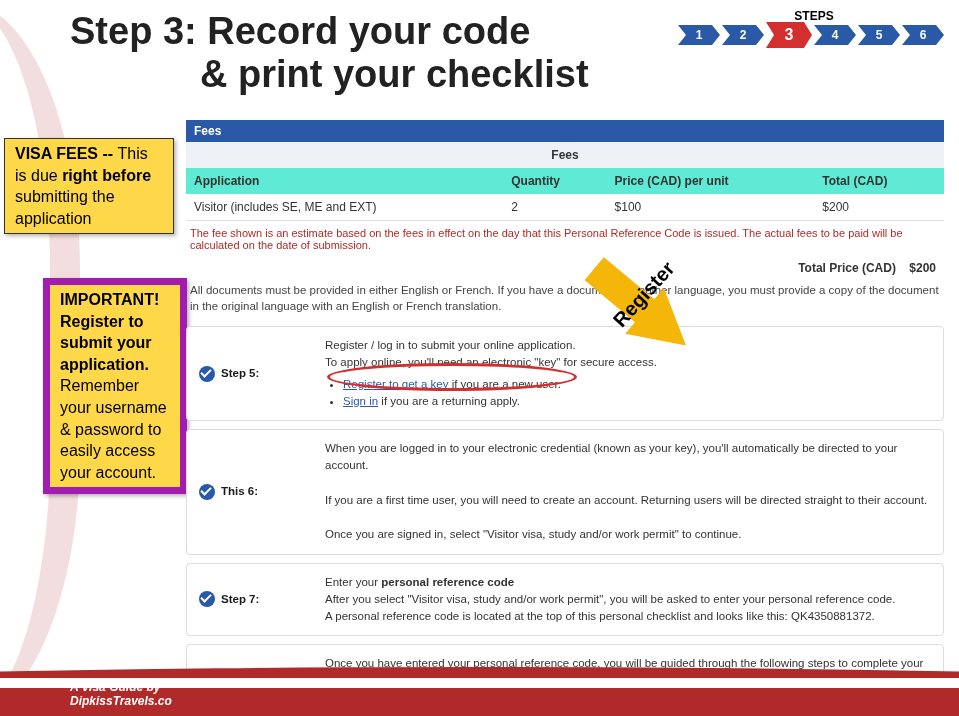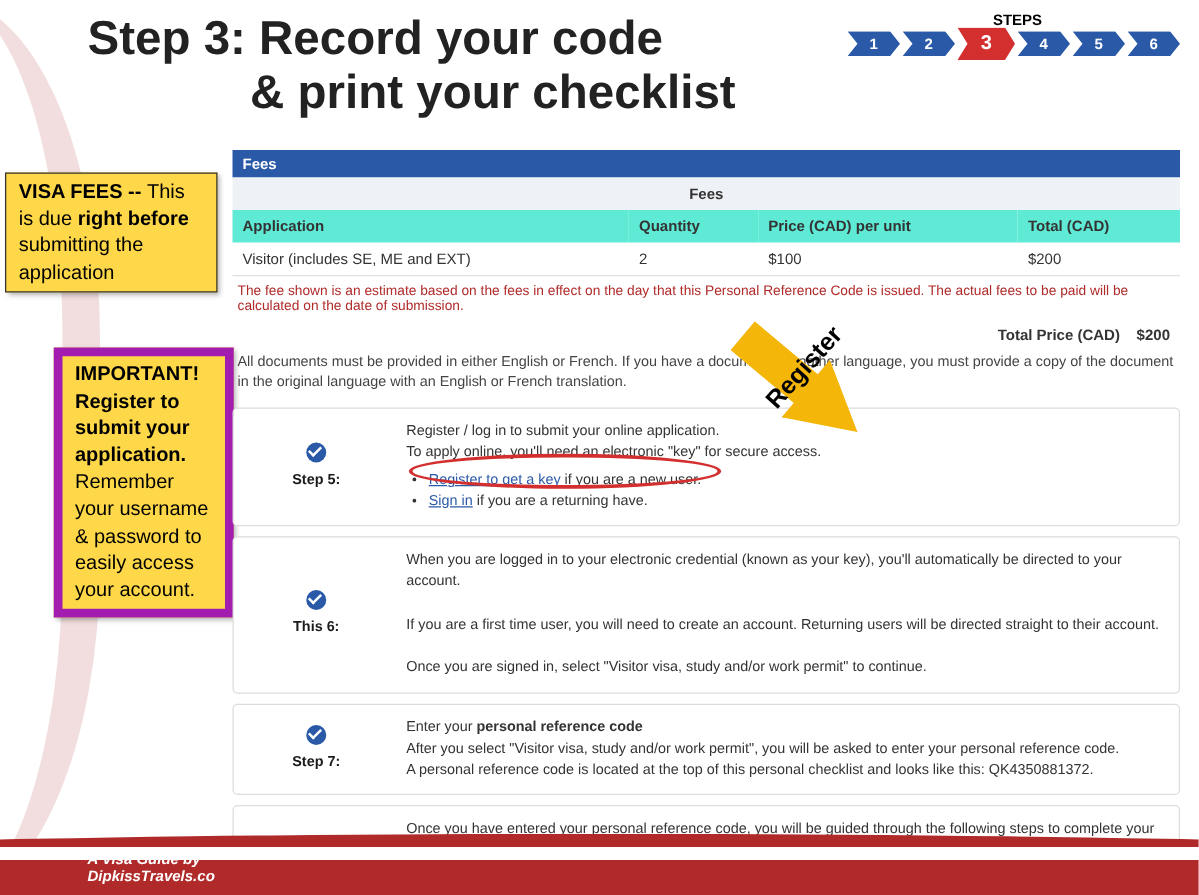--- a/index.html
+++ b/index.html
@@ -62,21 +62,20 @@
     border: 1px solid #dcdcdc; border-radius: 4px;
     margin-top: 8px; padding: 10px 12px;
     display: flex; gap: 18px;
     background: #fff;
     font-size: 11.5px; line-height:1.5;
   }
   .step-card .step-label {
     display: flex; align-items: center; gap: 6px;
     font-weight: bold; color: #1a1a1a; min-width: 108px;
     align-self: center;
-    flex-direction: column;
   }
   .check {
     width: 16px; height: 16px; border-radius: 50%;
     background: #2a5aa7; position: relative; flex-shrink: 0;
   }
   .check::after {
     content: ""; position: absolute; left: 4px; top: 1px;
     width: 4px; height: 8px; border: solid #fff; border-width: 0 2px 2px 0;
     transform: rotate(45deg);
   }
@@ -174,21 +173,21 @@
   <div class="step-card" style="position:relative;">
     <div class="step-label">
       <span class="check"></span>
       <span>Step 5:</span>
     </div>
     <div class="step-body">
       <div>Register / log in to submit your online application.</div>
       <div>To apply online, you'll need an electronic "key" for secure access.</div>
       <ul>
         <li><a href="#">Register to get a key</a><span> if you are a new user.</span></li>
-        <li><a href="#">Sign in</a><span> if you are a returning have.</span></li>
+        <li><a href="#">Sign in</a><span> if you are a returning apply.</span></li>
       </ul>
     </div>
     <div class="ellipse" style="top:36px; left:140px;"></div>
   </div>
 
   <div class="step-card">
     <div class="step-label">
       <span class="check"></span>
       <span>This 6:</span>
     </div>

